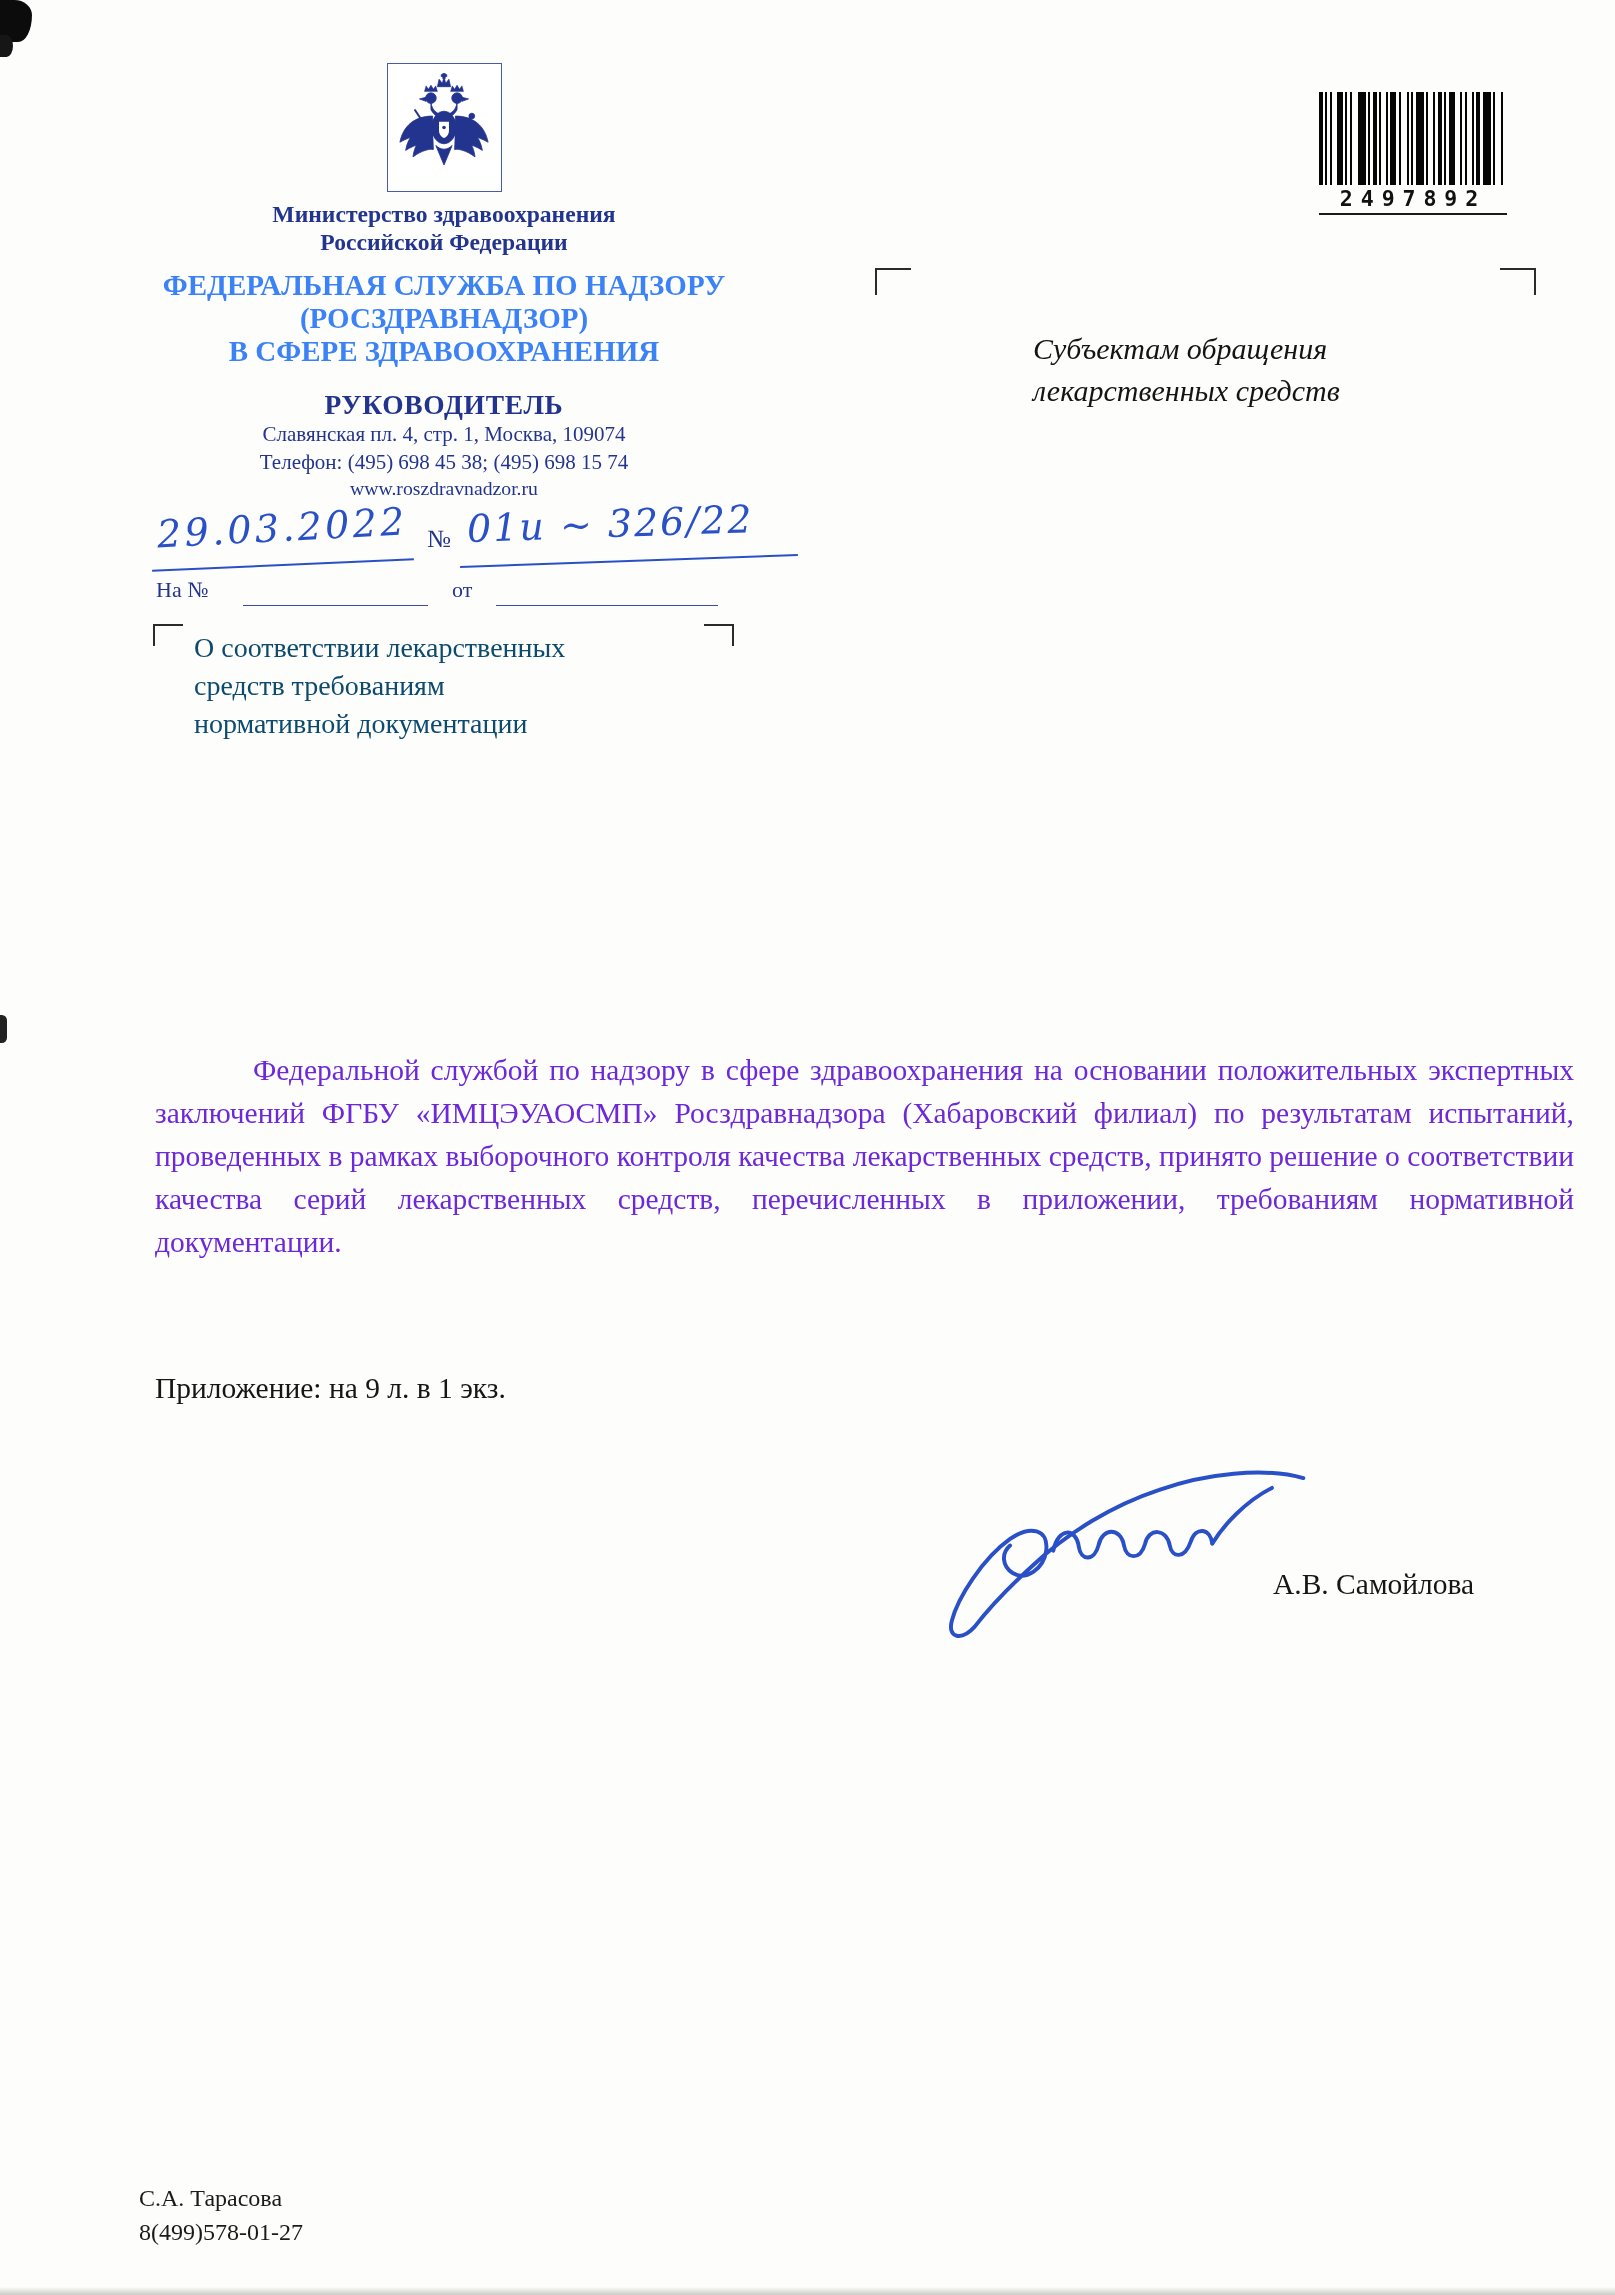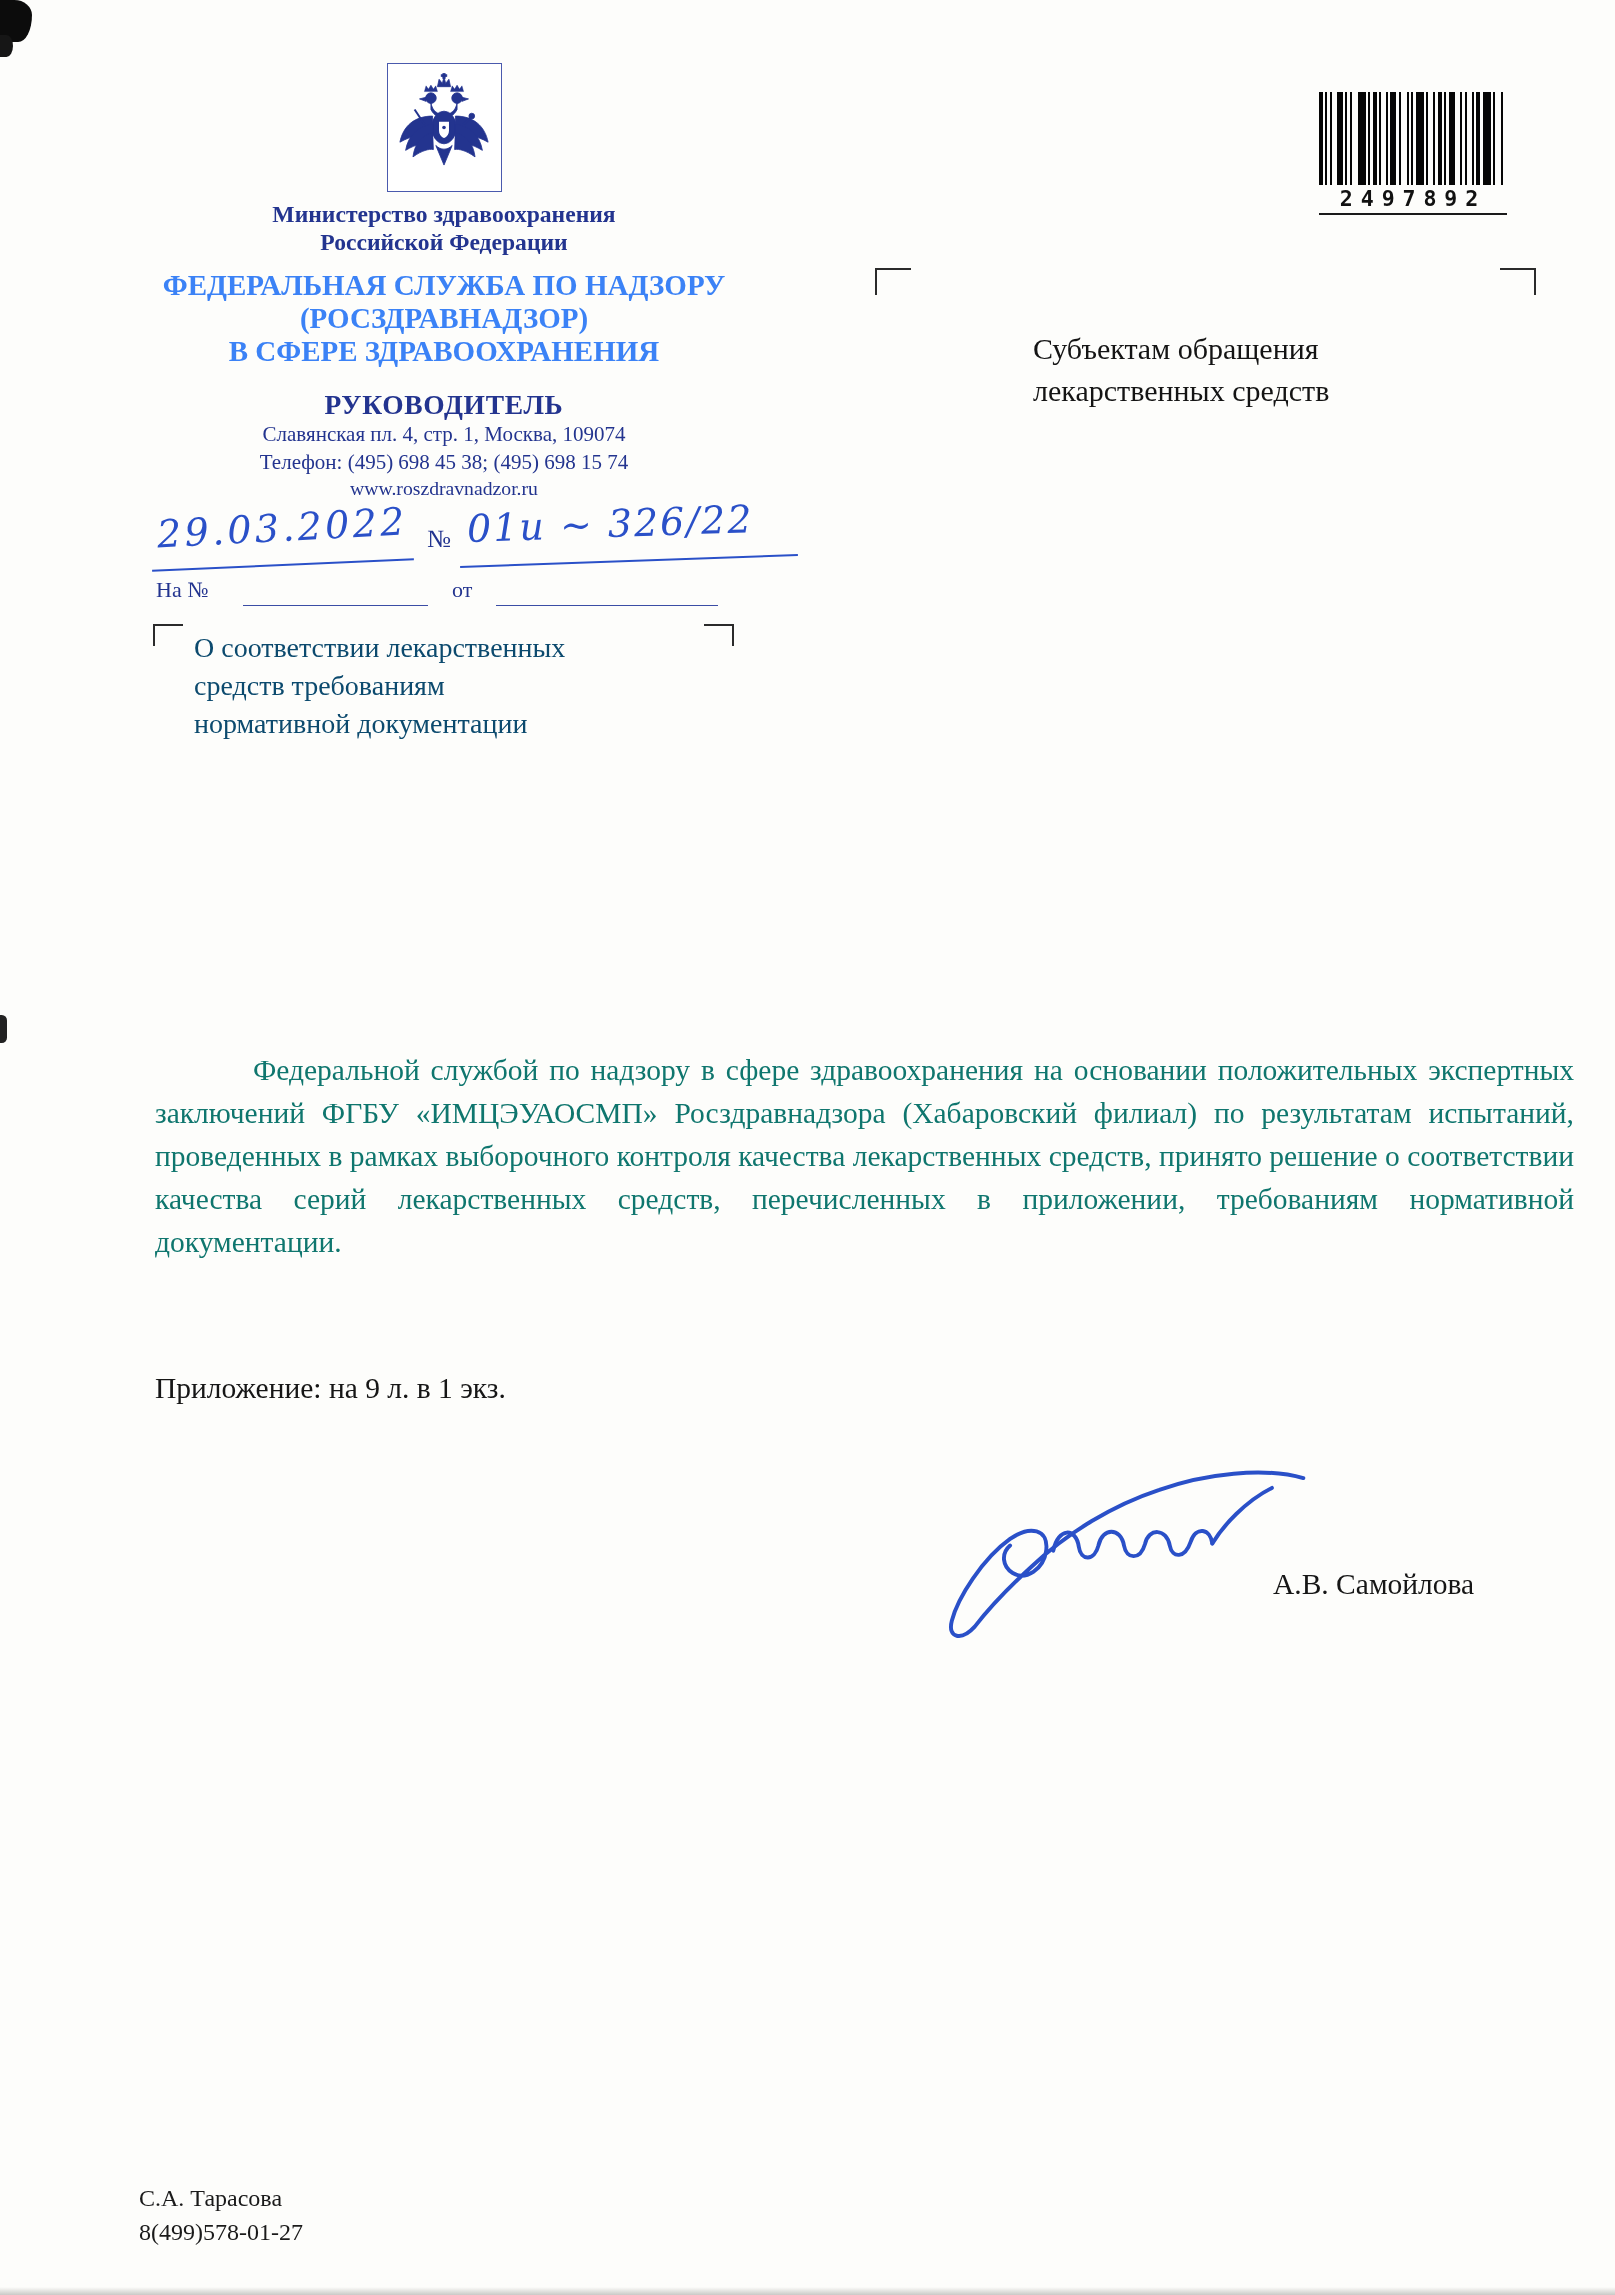--- a/index.html
+++ b/index.html
@@ -39,21 +39,21 @@
   .barcode-wrap { left: 1319px; top: 92px; width: 188px; text-align: center; font-weight: bold; }
   .barcode-bars { height: 93px; white-space: nowrap; overflow: hidden; text-align: left; }
   .barcode-bars span { display: inline-block; height: 100%; background: #060606; vertical-align: top; }
   .barcode-num { font-family: "DejaVu Sans Mono", monospace; font-size: 21.6px; color: #111;
                  letter-spacing: 7.9px; border-bottom: 2px solid #1a1a1a; padding-bottom: 1.3px; margin-top: 1.3px; }
 
   
   .mark { width: 34px; height: 25px; }
   .mark-tl { border-top: 2px solid #2b2b2b; border-left: 2px solid #2b2b2b; }
   .mark-tr { border-top: 2px solid #2b2b2b; border-right: 2px solid #2b2b2b; }
-  .addressee { left: 1033px; top: 328px; font-size: 30px; line-height: 42px; color: #141414; }
+  .addressee { left: 1033px; top: 328px; font-size: 30px; line-height: 42px; color: #141414; font-style: italic; }
 
   
   .hand { font-family: "DejaVu Serif", serif; font-style: italic; color: #2a50c8; }
   .hw-date { left: 157px; top: 506px; font-size: 38px; letter-spacing: 3.3px; transform: rotate(-3deg); }
   .num-sign { left: 427px; top: 525px; font-size: 25px; color: #23348f; }
   .hw-number { left: 467px; top: 502px; font-size: 38px; letter-spacing: 2px; transform: rotate(-2deg); }
   .ink-line { border-top: 2.6px solid #2a50c8; height: 0; }
   .date-line { left: 152px; top: 564px; width: 262px; transform: rotate(-2.5deg); }
   .num-line  { left: 460px; top: 560px; width: 338px; transform: rotate(-2deg); }
 
@@ -64,21 +64,21 @@
   .reply-line1 { left: 243px; top: 605px; width: 185px; }
   .reply-line2 { left: 496px; top: 605px; width: 222px; }
 
   
   .subj-mark-l { left: 153px; top: 624px; width: 27.5px; height: 19.7px; }
   .subj-mark-r { left: 704px; top: 624px; width: 27.5px; height: 19.7px; }
   .subject { left: 194px; top: 629px; font-size: 28px; line-height: 38px; color: #0c4a6e; }
 
   
   .body-par { left: 155px; top: 1049px; width: 1419px; font-size: 29.5px; line-height: 43px;
-              text-align: justify; text-indent: 98px; color: #0f766e; }
+              text-align: justify; text-indent: 98px; color: #6d28d9; }
   .attachment { left: 155px; top: 1372px; font-size: 29.5px; color: #161616; }
 
   
   .sig-svg { left: 897px; top: 1429px; }
   .signer { left: 1273px; top: 1568px; font-size: 29.5px; color: #161616; text-align: right; }
 
   
   .footer { left: 139px; top: 2181px; font-size: 24px; line-height: 34px; color: #1a1a1a; }
 </style>
 </head>

